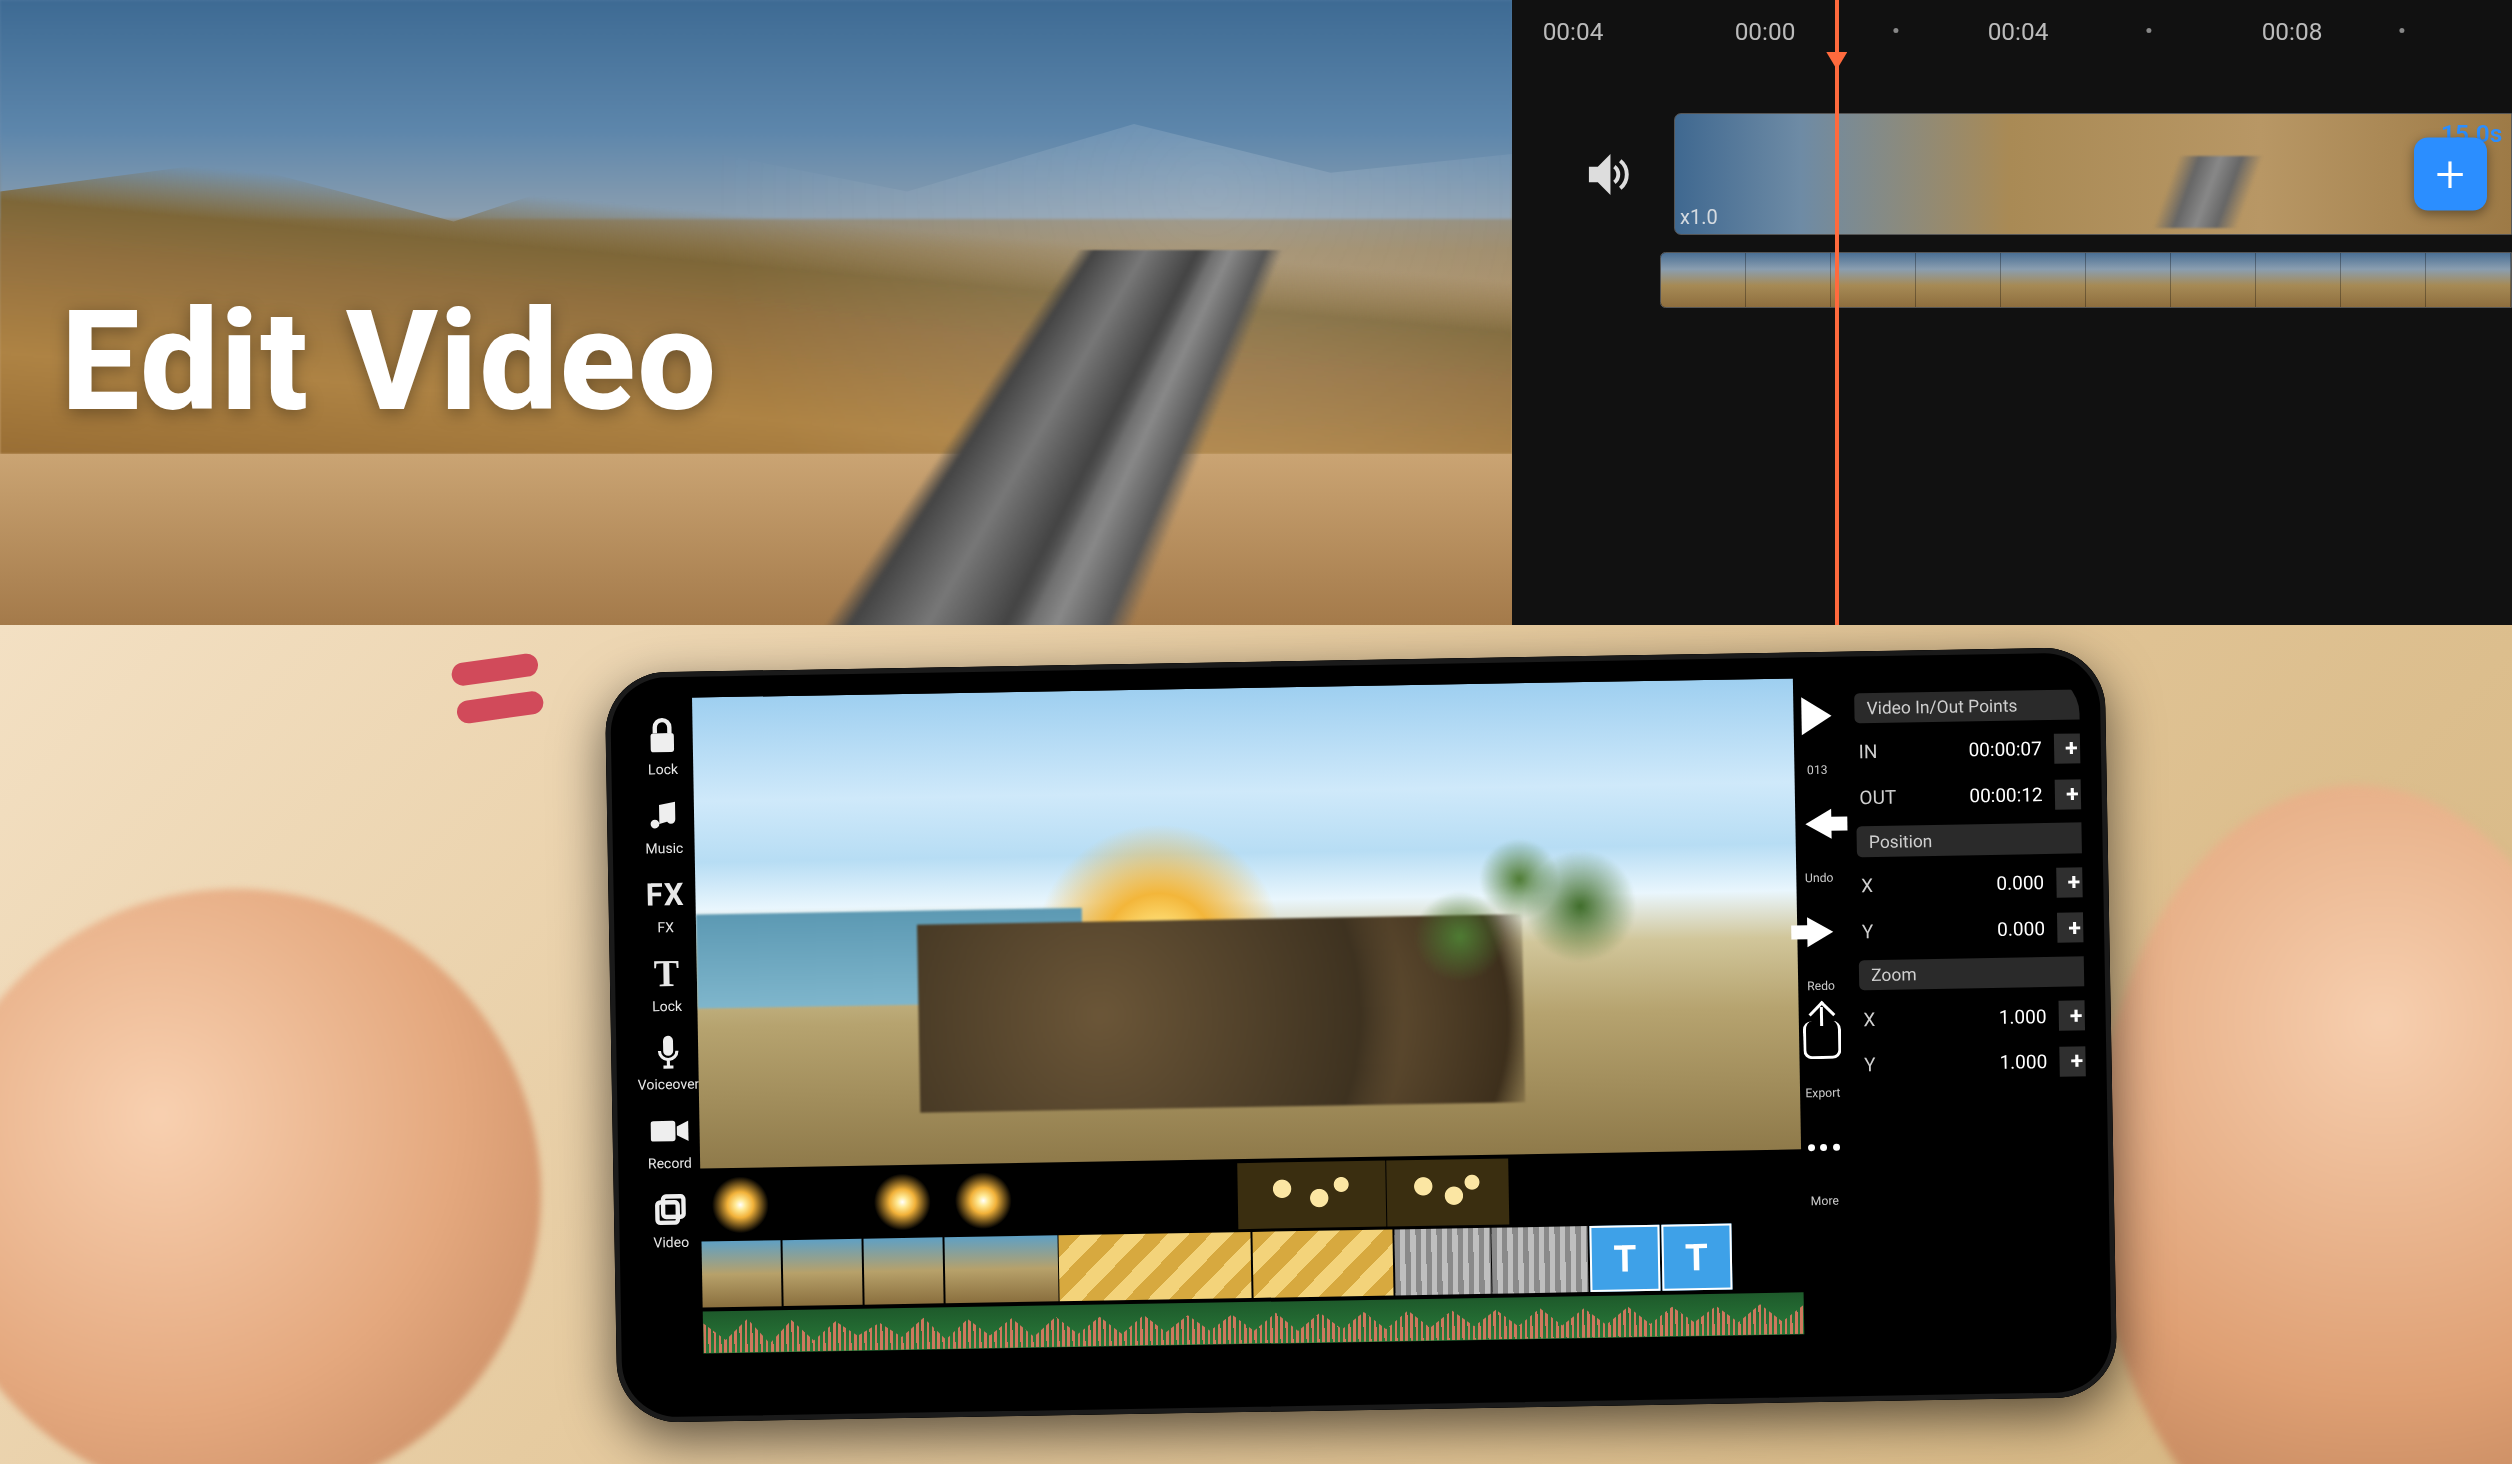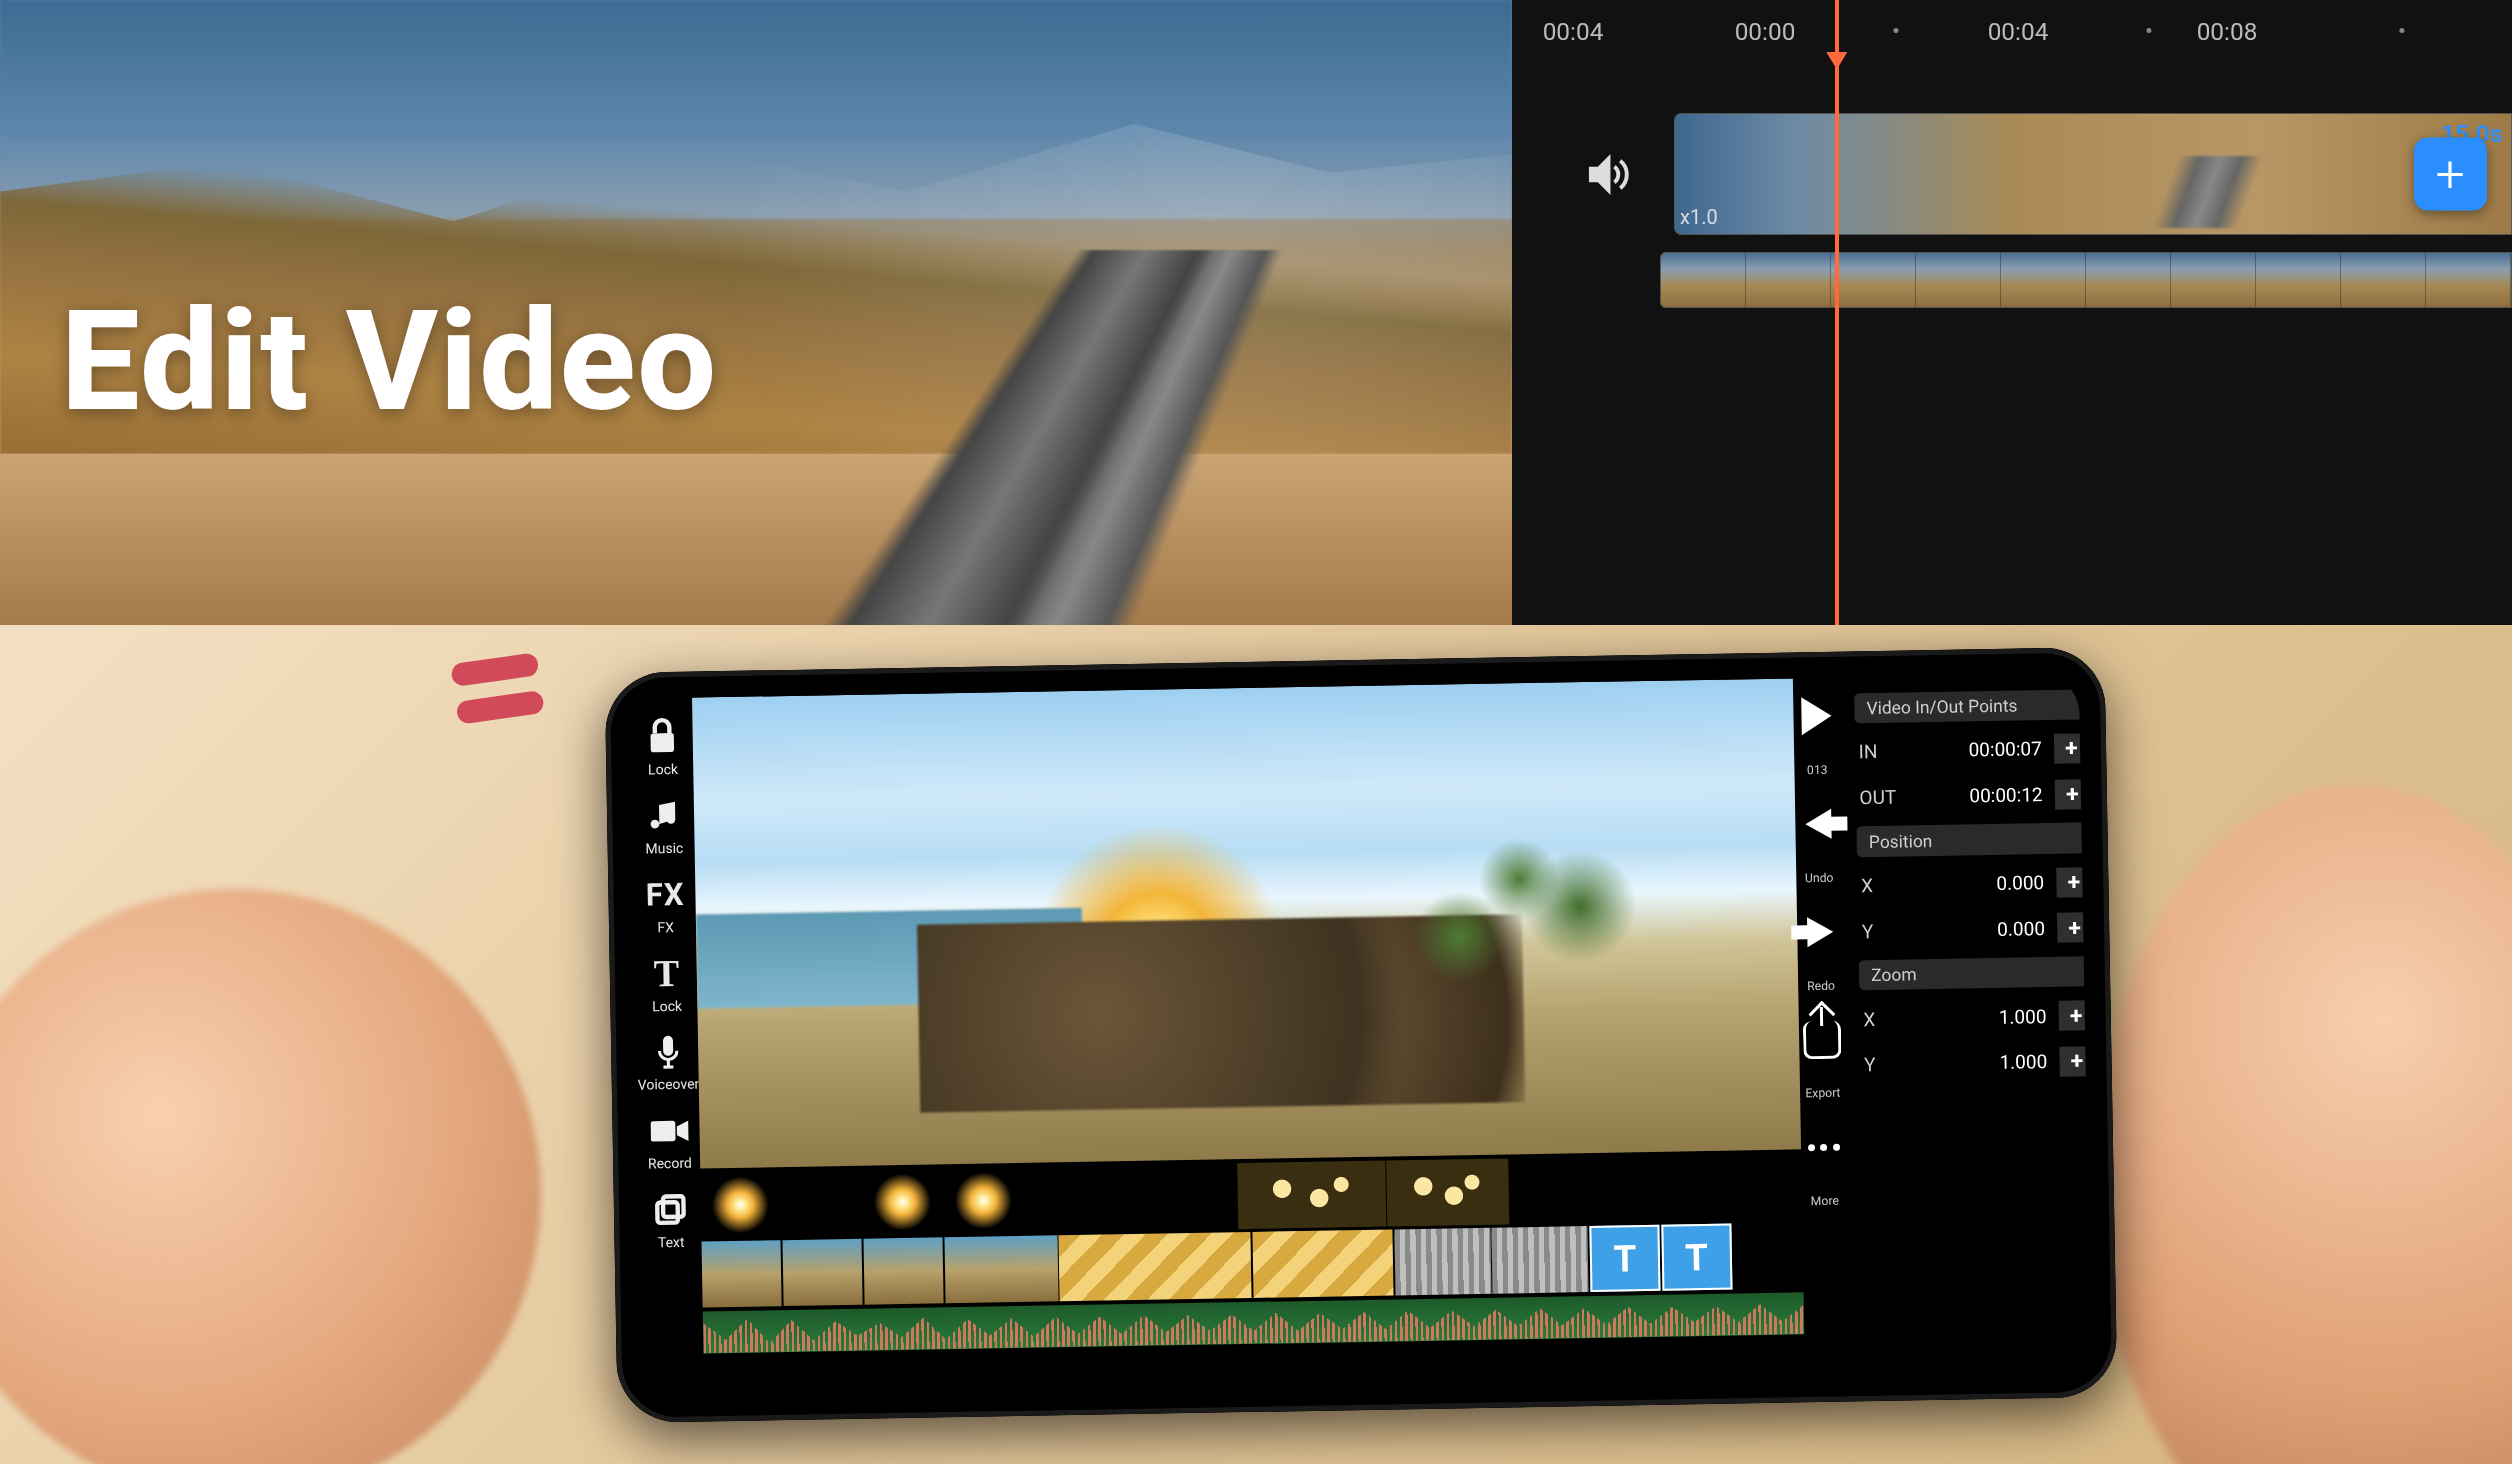--- a/index.html
+++ b/index.html
@@ -147,21 +147,21 @@
       <div class="overlay-text">Edit Video</div>
     </div>
 
     <div class="top-right">
       <div class="ruler">
         <span class="ruler-tick" style="left:61px">00:04</span>
         <span class="ruler-tick" style="left:253px">00:00</span>
         <span class="ruler-dot" style="left:384px"></span>
         <span class="ruler-tick" style="left:506px">00:04</span>
         <span class="ruler-dot" style="left:637px"></span>
-        <span class="ruler-tick" style="left:715px">00:08</span>
+        <span class="ruler-tick" style="left:780px">00:08</span>
         <span class="ruler-dot" style="left:890px"></span>
       </div>
 
       <div class="track-row">
         <div class="vol-icon">
           <svg width="47" height="47" viewBox="0 0 24 24" fill="none" stroke="#ddd" stroke-width="2">
             <polygon points="3,9 7,9 12,4 12,20 7,15 3,15" fill="#ddd"></polygon>
             <path d="M15 8a5 5 0 0 1 0 8"></path>
               <path d="M18 5a9 9 0 0 1 0 14"></path>
           </svg>
@@ -248,21 +248,21 @@
             </div>
             <span>Record</span>
           </div>
           <div class="ltb-item">
             <div class="ico">
               <svg width="35" height="35" viewBox="0 0 24 24" fill="none" stroke="#eee" stroke-width="3">
                   <rect x="3" y="7" width="14" height="14" rx="2"></rect>
                   <rect x="7" y="3" width="14" height="14" rx="2"></rect>
                 </svg>
             </div>
-            <span>Text</span>
+            <span>Video</span>
           </div>
         </div>
 
         <div class="center">
           <div class="preview">
             <div class="sea"></div>
               <div class="rocks"></div>
               <div class="palms"></div>
           </div>
           <div class="tracks">

